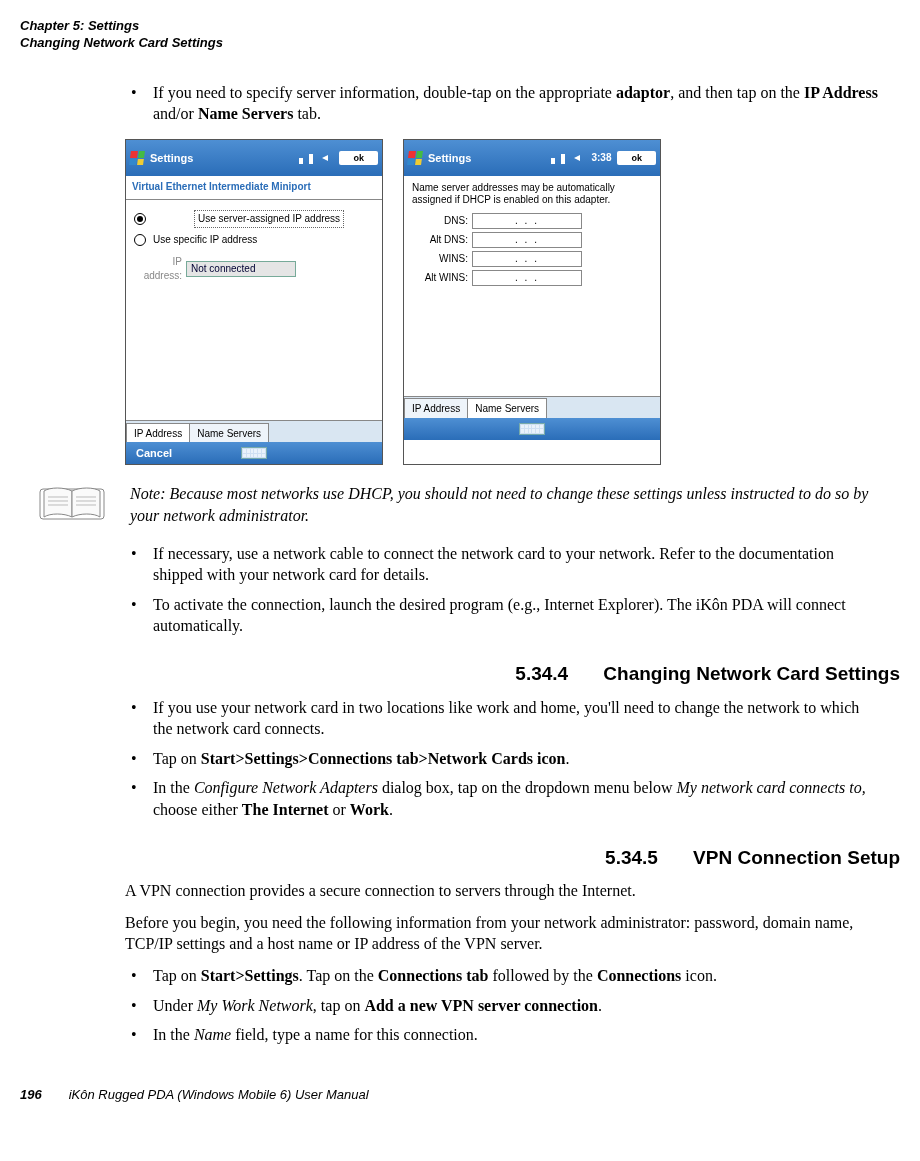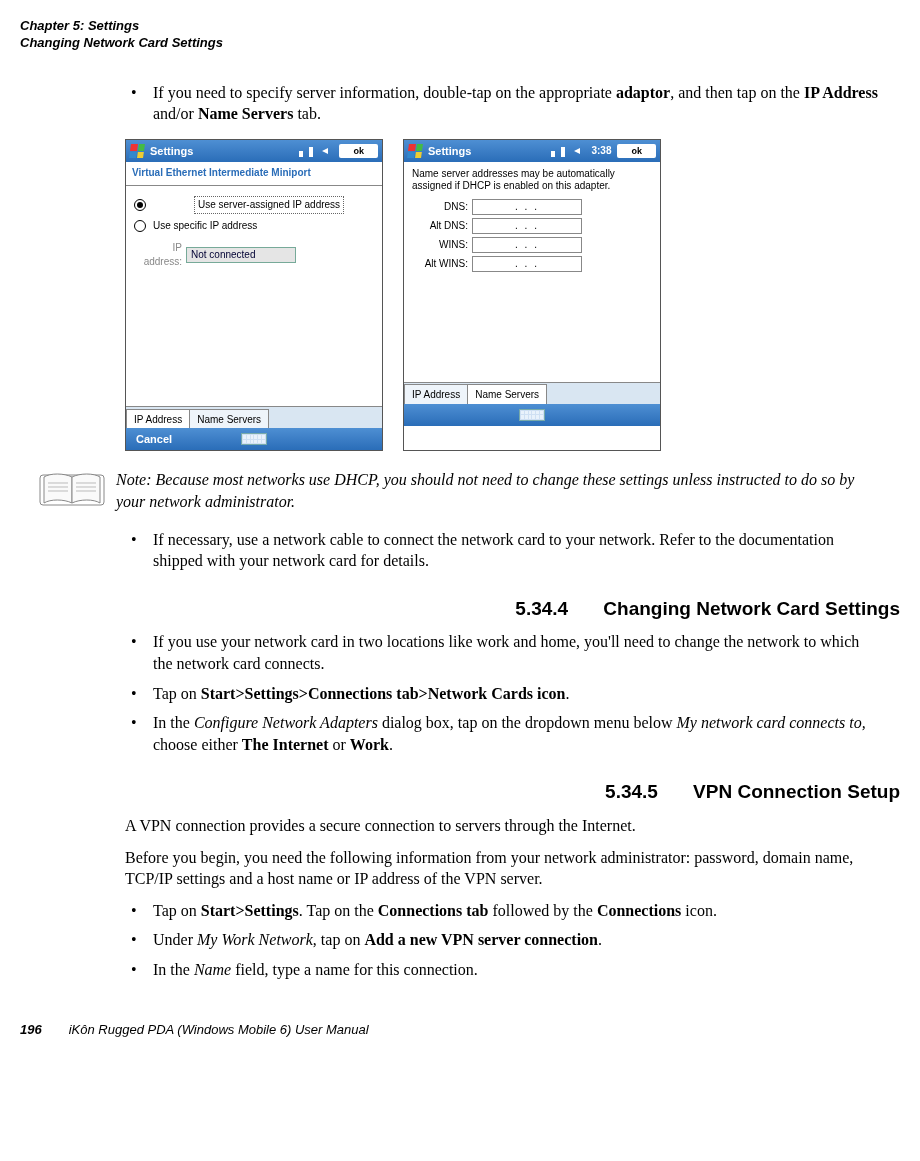--- a/index.html
+++ b/index.html
@@ -31,21 +31,21 @@
   
   .shots { display: flex; gap: 20px; margin: 10px 0 18px 0; }
   .device {
     width: 258px;
     border: 1px solid #555;
     font-family: Tahoma, Arial, sans-serif;
     font-size: 10px;
     background: #fff;
   }
   .titlebar {
-    height: 22px;
+    height: 36px;
     background: linear-gradient(#4e8fd3, #2a6db8);
     display: flex;
     align-items: center;
     color: #fff;
     padding: 0 4px;
     gap: 6px;
     font-weight: bold;
     font-size: 11px;
   }
   .winflag {
@@ -105,21 +105,21 @@
     color:#fff;font-size:11px;
   }
   .bottombar .cancel { position:absolute;left:10px;font-weight:bold; }
   .keybd {
     width:26px;height:12px;background:#cfe0f3;border:1px solid #7aa;
     display:grid;grid-template-columns:repeat(6,1fr);grid-template-rows:repeat(2,1fr);gap:1px;padding:1px;
   }
   .keybd span{background:#e9f2fb;}
 
   
-  .note-row { display:flex;align-items:flex-start;gap:10px;margin:18px 0 16px 18px; }
+  .note-row { display:flex;align-items:flex-start;gap:24px;margin:18px 0 16px 18px; }
   .book-icon { width:68px;height:42px;flex-shrink:0;position:relative; }
   .book-icon svg { width:100%; height:100%; }
   .note-text { font-style:italic; font-size:16px; line-height:1.35; padding-right:20px; }
   .note-text .lead { font-style:italic; }
 
   
   .sect-row { display:flex;align-items:baseline;gap:18px;margin:24px 0 10px 18px;justify-content:flex-end; }
   .sect-num {
     font-family:"Trebuchet MS",Arial,sans-serif;font-weight:bold;font-size:19px;
     width:70px;
@@ -279,20 +279,21 @@
     </svg>
   </div>
   <div class="note-text">
     <span class="lead">Note: </span><span>Because most networks use DHCP, you should not need to change these settings unless instructed to do so by your network administrator.</span>
   </div>
 </div>
 
 <div class="indent-block">
   <ul class="bullets">
     <li>If necessary, use a network cable to connect the network card to your network. Refer to the documentation shipped with your network card for details.</li>
+    <li>To activate the connection, launch the desired program (e.g., Internet Explorer). The iKôn PDA will connect automatically.</li>
   </ul>
 </div>
 
 <div class="sect-row">
   <div class="sect-num">5.34.4</div>
   <div class="sect-title">Changing Network Card Settings</div>
 </div>
 <div class="indent-block">
   <ul class="bullets">
     <li>If you use your network card in two locations like work and home, you'll need to change the network to which the network card connects.</li>

